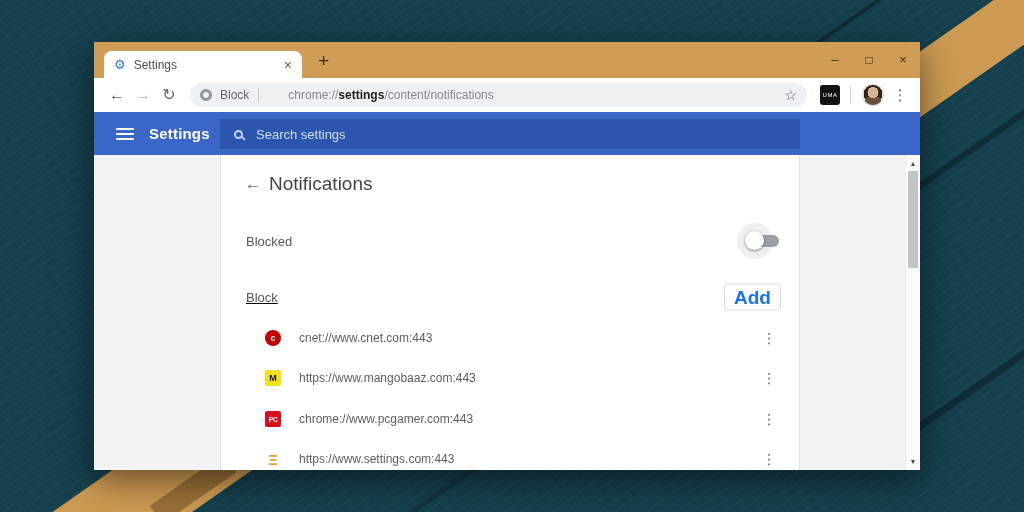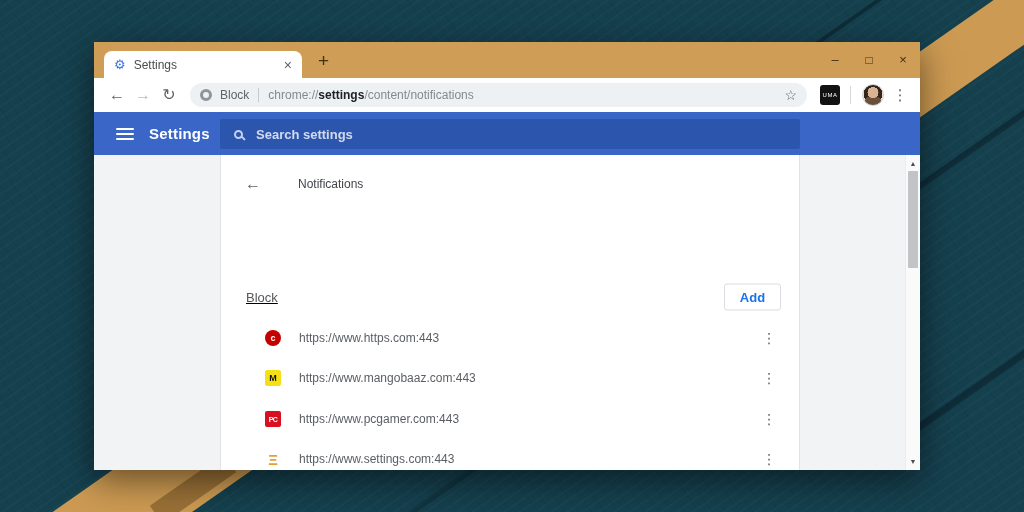--- a/index.html
+++ b/index.html
@@ -41,21 +41,21 @@
 
   
   .toolbar { height:34px; background:#fff; display:flex; align-items:center; padding:0 10px; flex:none; }
   .nav-ic { font-size:16px; line-height:1; width:26px; text-align:center; color:#5f6368; }
   .nav-ic.disabled { color:#b9bdc2; }
   .omnibox { flex:1; height:24px; background:#eef1f4; border-radius:13px; margin:0 8px;
     display:flex; align-items:center; padding:0 10px; min-width:0; }
   .chrome-logo { width:12px; height:12px; border-radius:50%; border:3px solid #8f949a; flex:none; }
   .brand { font-size:12px; color:#5f6368; margin-left:8px; }
   .om-sep { width:1px; height:14px; background:#c7cacd; margin:0 9px; }
-  .url { font-size:12px; color:#85898e; white-space:nowrap; overflow:hidden; }
+  .url { font-size:12px; color:#85898e; white-space:nowrap; overflow:hidden;margin-left:20px; }
   .url b { color:#202124; font-weight:bold; }
   .om-spacer { flex:1; }
   .star { font-size:14px; color:#5f6368; }
   .ext-icon { width:20px; height:20px; background:#121212; border-radius:3px; color:#fff;
     font-size:6px; display:flex; align-items:center; justify-content:center; letter-spacing:.5px; margin:0 5px; }
   .tb-sep { width:1px; height:18px; background:#d5d8db; margin:0 5px; }
   .avatar { width:22px; height:22px; border-radius:50%; margin:0 6px; flex:none;
     background:
       radial-gradient(circle at 50% 38%, #d9b493 0 34%, transparent 35%),
       radial-gradient(circle at 50% 95%, #6b4f3a 0 40%, transparent 41%),
@@ -67,43 +67,43 @@
   .s-header { height:43px; display:flex; align-items:center; position:relative; flex:none; }
   .hamburger { position:absolute; left:22px; top:16px; width:18px; height:2px; background:#fff; border-radius:1px; }
   .hamburger::before, .hamburger::after { content:""; position:absolute; left:0; width:18px; height:2px; background:#fff; border-radius:1px; }
   .hamburger::before { top:5px; } .hamburger::after { top:10px; }
   .s-title { position:absolute; left:55px; top:0; line-height:43px; color:#fff; font-size:15px; font-weight:bold; letter-spacing:.2px; }
   .searchbox { position:absolute; left:126px; top:7px; width:580px; height:30px; border-radius:2px;
     display:flex; align-items:center; padding-left:14px; }
   .mag { width:9px; height:9px; border:2px solid #c3d0f2; border-radius:50%; position:relative; flex:none; }
   .mag::after { content:""; position:absolute; width:6px; height:2px; background:#c3d0f2;
     right:-5px; bottom:-2px; transform:rotate(45deg); border-radius:1px; }
-  .search-ph { margin-left:13px; font-size:13px; color:rgba(255,255,255,0.78);font-weight:bold; }
+  .search-ph { margin-left:13px; font-size:13px; color:rgba(255,255,255,0.78); }
 
   
   .content { flex:1; position:relative; background:#f2f3f5; overflow:hidden; }
   .card { position:absolute; left:126px; top:0; width:580px; bottom:0; background:#fff;
     border-left:1px solid #e0e2e6; border-right:1px solid #e0e2e6; }
   .page-head { position:absolute; left:0; top:9px; height:40px; display:flex; align-items:center; padding-left:24px; }
   .back-arrow { font-size:16px; color:#5f6368; }
-  .page-title { margin-left:37px; font-size:12px; color:#42464b; }
+  .page-title { margin-left:8px; font-size:19px; color:#42464b; }
 
   .row { position:absolute; left:0; width:100%; height:40px; display:flex; align-items:center; }
   .row-blocked { top:66px; }
   .row-block { top:122px;text-decoration:underline; }
   .label { margin-left:25px; font-size:13px; color:#53575c; }
 
   .toggle { position:absolute; right:12px; top:50%; width:52px; height:40px; transform:translateY(-50%); }
   .toggle .halo { position:absolute; left:2px; top:2px; width:36px; height:36px; border-radius:50%; background:#efefef; }
   .toggle .track { position:absolute; left:11px; top:14px; width:33px; height:12px; border-radius:7px; background:#9aa0a6; }
   .toggle .knob { position:absolute; left:10px; top:10px; width:19px; height:19px; border-radius:50%;
     background:#fff; box-shadow:0 1px 3px rgba(0,0,0,0.45); }
 
   .add-btn { position:absolute; right:18px; top:50%; transform:translateY(-50%); width:57px; height:27px;
-    background:#fff; border:1px solid #d9dce1; border-radius:3px; font-size:13px; font-weight:bold;
+    background:#fff; border:1px solid #d9dce1; border-radius:3px; font-size:19px; font-weight:bold;
     color:#1a73e8; display:flex; align-items:center; justify-content:center; }
 
   .site-row { position:absolute; left:0; width:100%; height:40px; display:flex; align-items:center; }
   .site-0 { top:163px; } .site-1 { top:203px; } .site-2 { top:244px; } .site-3 { top:284px; }
   .fav { width:16px; height:16px; margin-left:44px; flex:none; display:flex; align-items:center; justify-content:center;
     font-weight:bold; }
   .fav-circle { border-radius:50%; font-size:9px; }
   .fav-square { border-radius:2px; font-size:9px; }
   .fav-pc { border-radius:2px; font-size:7px; letter-spacing:-0.5px; }
   .fav-glyph { font-size:15px; }
@@ -174,41 +174,49 @@
     </div>
 
     <div class="content">
       <div class="card">
 
         <div class="page-head">
           <span class="back-arrow">←</span>
           <span class="page-title">Notifications</span>
         </div>
 
+        <div class="row row-blocked">
+          <span class="label">Blocked</span>
+          <div class="toggle">
+            <span class="halo"></span>
+            <span class="track"></span>
+            <span class="knob"></span>
+          </div>
+        </div>
 
         <div class="row row-block">
           <span class="label">Block</span>
           <div class="add-btn">Add</div>
         </div>
 
         <div class="site-row site-0">
           <span class="fav fav-circle" style="background: rgb(196, 0, 0); color: rgb(255, 255, 255);">c</span>
-          <span class="site-url">https://www.https.com:443</span>
+          <span class="site-url">cnet://www.cnet.com:443</span>
           <span class="site-kebab">⋮</span>
         </div>
 
         <div class="site-row site-1">
           <span class="fav fav-square" style="background: rgb(245, 224, 24); color: rgb(20, 20, 20);">M</span>
           <span class="site-url">https://www.mangobaaz.com:443</span>
           <span class="site-kebab">⋮</span>
         </div>
 
         <div class="site-row site-2">
           <span class="fav fav-pc" style="background: rgb(215, 15, 30); color: rgb(255, 255, 255);">PC</span>
-          <span class="site-url">https://www.pcgamer.com:443</span>
+          <span class="site-url">chrome://www.pcgamer.com:443</span>
           <span class="site-kebab">⋮</span>
         </div>
 
         <div class="site-row site-3">
           <span class="fav fav-glyph" style="background: transparent; color: rgb(231, 159, 53);">Ξ</span>
           <span class="site-url">https://www.settings.com:443</span>
           <span class="site-kebab">⋮</span>
         </div>
 
       </div>

